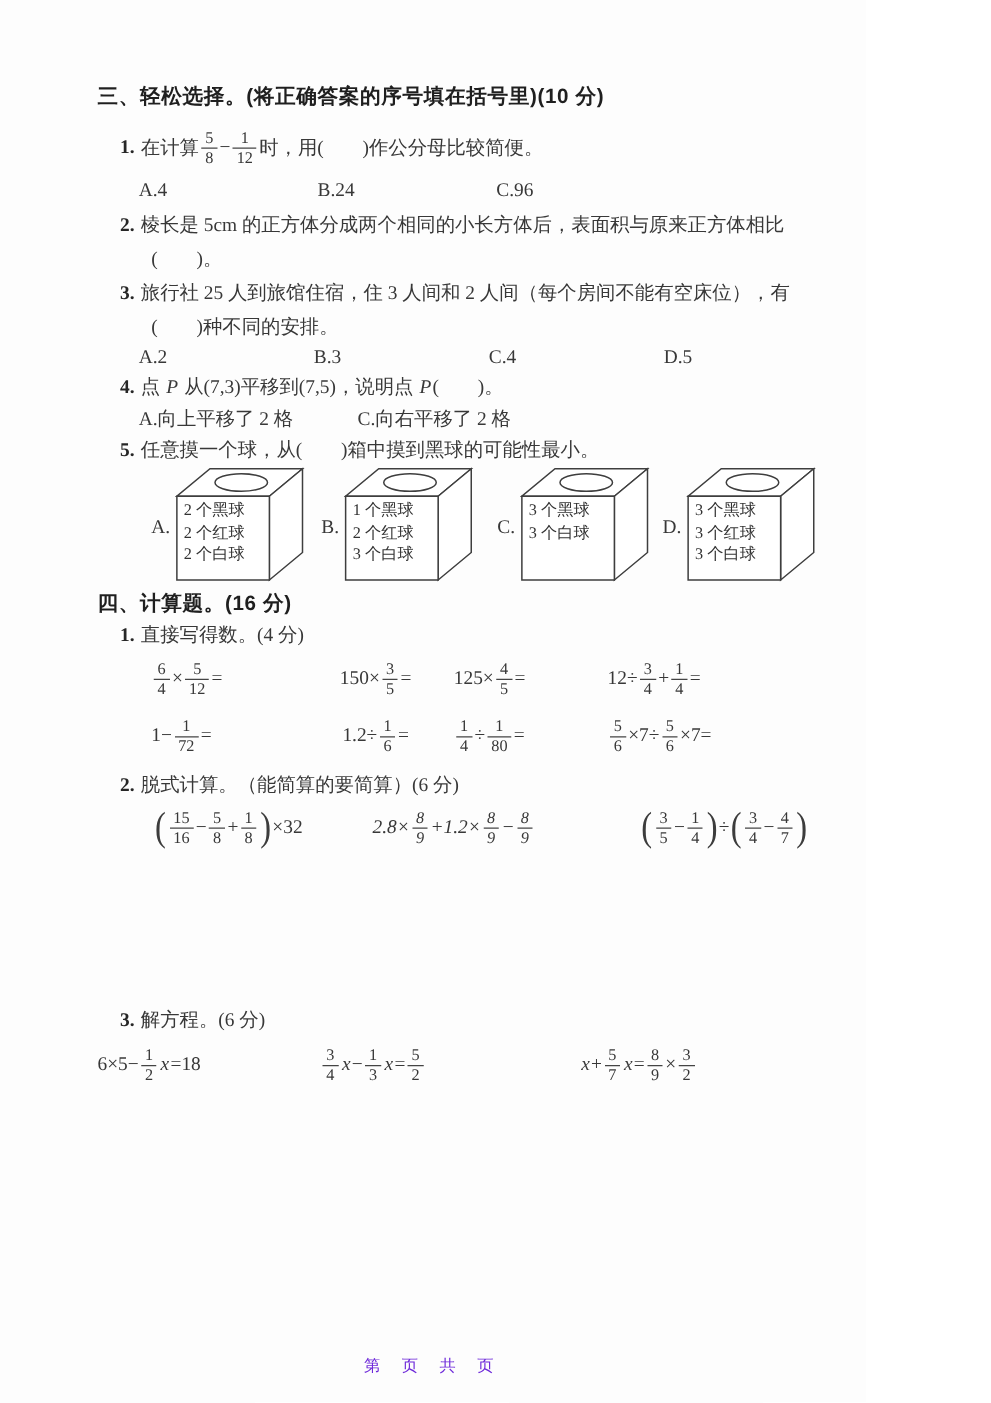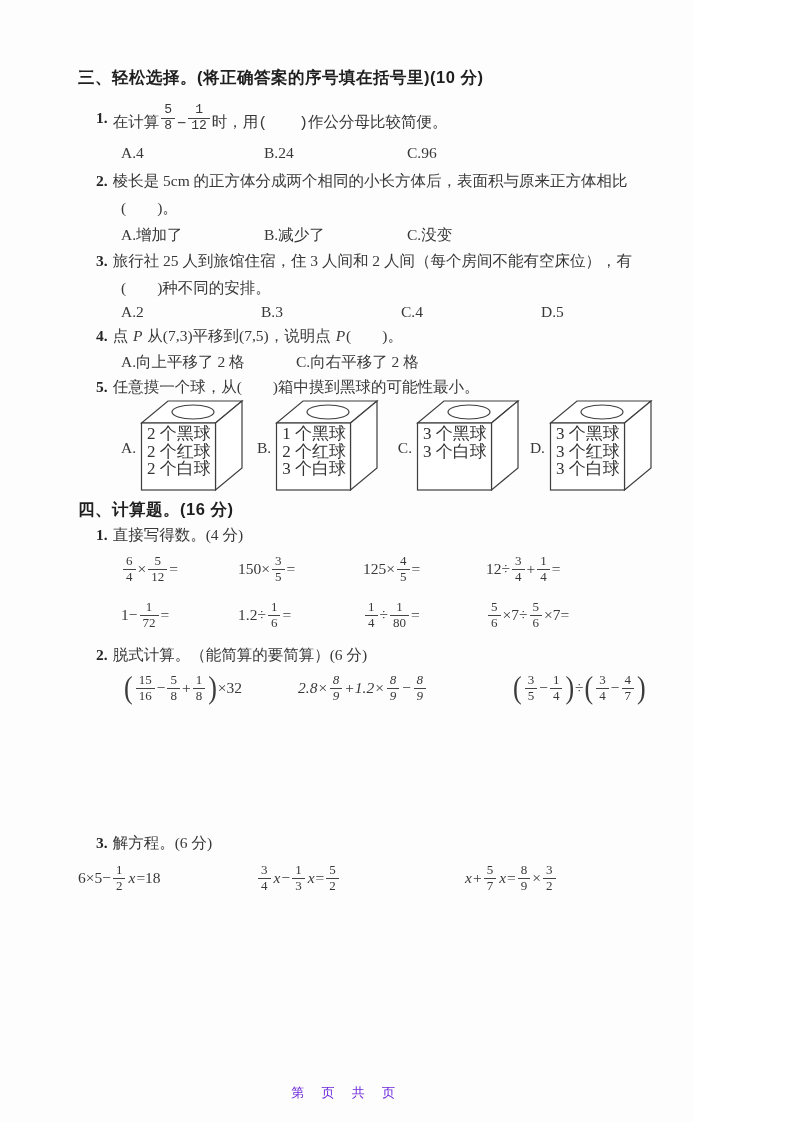--- a/index.html
+++ b/index.html
@@ -5,69 +5,69 @@
   html,body{margin:0;padding:0;background:#ffffff;}
   .page{position:relative;width:693px;height:1122px;background:#fdfdfd;
     font-family:"Liberation Serif","DejaVu Serif",serif;font-size:15.5px;color:#383838;
     box-sizing:border-box;padding:66px 40px 0 78px;overflow:hidden;}
   .sec-heading{font-family:"Liberation Sans","DejaVu Sans",sans-serif;font-weight:bold;
     font-size:16.5px;color:#1f1f1f;line-height:22px;margin-bottom:10px;letter-spacing:0.5px;}
   .qno{font-weight:bold;color:#262626;margin-right:5px;}
   .q-line{margin-left:18px;line-height:22px;}
   .q-cont{margin-left:43px;line-height:22px;}
   .q-math{display:flex;align-items:center;height:40px;margin-left:18px;}
-  .choices{display:flex;margin-left:43px;line-height:22px;}
+  .choices{display:flex;margin-left:33px;line-height:22px;}
   .choices span{display:inline-block;}
   .cw143{width:143px;}
   .cw140{width:140px;}
   .cw175{width:175px;}
   
   .mt{white-space:pre;}
   .mi{font-style:italic;padding:0 1px;}
   .frac{display:inline-flex;flex-direction:column;align-items:center;
     font-size:13px;line-height:1.15;margin:0 2px;}
   .frac .num{padding:0 3px;}
   .frac .den{border-top:1px solid #444;padding:0 3px;}
   .bp{font-size:26px;line-height:1;display:inline-block;transform:scaleY(1.25);
     margin:0 1px;color:#3c3c3c;}
   .calc-row{display:flex;align-items:center;margin-left:43px;height:44px;margin-bottom:2px;}
   .calc-row .cell{display:flex;align-items:center;}
-  .c1{width:117px;} .c2{width:125px;} .c3{width:123px;}
+  .c1{width:117px;} .c2{width:125px;justify-content:center;} .c3{width:123px;}
   .tuoshi-row{display:flex;align-items:center;margin-left:45px;height:46px;margin-bottom:122px;}
   .tuoshi-row .cell{display:flex;align-items:center;}
   .t1{width:175px;} .t2{width:214px;}
   .eq-row{display:flex;align-items:center;height:46px;}
   .eq-row .cell{display:flex;align-items:center;}
   .e1{width:178px;} .e2{width:208px;}
   .sub-title{margin-left:18px;line-height:20px;margin-bottom:2px;}
   
   .boxes{display:flex;margin-left:43px;height:94px;margin-bottom:6px;}
   .box-item{display:flex;align-items:flex-start;}
   .bi-a{width:140px;} .bi-b{width:145px;} .bi-c{width:136px;}
   .box-label{margin-right:4px;margin-top:40px;line-height:20px;}
   .cube{position:relative;width:104px;height:94px;flex:0 0 auto;}
   .cube svg{position:absolute;left:0;top:0;}
-  .cube-text{position:absolute;left:7px;top:27px;width:66px;font-size:17px;
+  .cube-text{position:absolute;left:7px;top:27px;width:66px;font-size:13px;
     line-height:17.5px;white-space:nowrap;color:#333;}
   .footer{position:absolute;left:0;right:0;bottom:20px;text-align:center;
     font-size:13px;letter-spacing:7px;color:#6d28d9;}
   .mb4{margin-bottom:4px;} .mb5{margin-bottom:5px;} .mb6{margin-bottom:6px;}
   .mb3{margin-bottom:3px;} .mb2{margin-bottom:2px;} .mb8{margin-bottom:8px;}
   .mb0{margin-bottom:0;}
 </style>
 </head>
 <body>
 
 <div class="page">
 
   <div class="sec-heading">三、轻松选择。(将正确答案的序号填在括号里)(10 分)</div>
 
   <div class="q-math mb4">
     <b class="qno">1.</b>
-    <span class="mexpr" style="display: inline-flex; align-items: flex-end; font-family: Liberation Mono, monospace;">
+    <span class="mexpr" style="display: inline-flex; align-items: center;">
         <span class="mt">在计算</span>
         <span class="frac">
           <span class="num">5</span>
           <span class="den">8</span>
         </span>
         <span class="mt">−</span>
         <span class="frac">
           <span class="num">1</span>
           <span class="den">12</span>
         </span>
@@ -77,25 +77,20 @@
   <div class="choices mb6">
     <span class="cw143">A.4</span>
     <span class="cw143">B.24</span>
     <span class="cw143">C.96</span>
   </div>
 
   <div class="q-line mb5">
     <b class="qno">2.</b><span>棱长是 5cm 的正方体分成两个相同的小长方体后，表面积与原来正方体相比</span>
   </div>
   <div class="q-cont mb5">(　　)。</div>
-  <div class="choices mb4">
-    <span class="cw143">A.增加了</span>
-    <span class="cw143">B.减少了</span>
-    <span class="cw143">C.没变</span>
-  </div>
 
   <div class="q-line mb5">
     <b class="qno">3.</b><span>旅行社 25 人到旅馆住宿，住 3 人间和 2 人间（每个房间不能有空床位），有</span>
   </div>
   <div class="q-cont mb2">(　　)种不同的安排。</div>
   <div class="choices mb2">
     <span class="cw140">A.2</span>
     <span class="cw140">B.3</span>
     <span class="cw140">C.4</span>
     <span>D.5</span>

